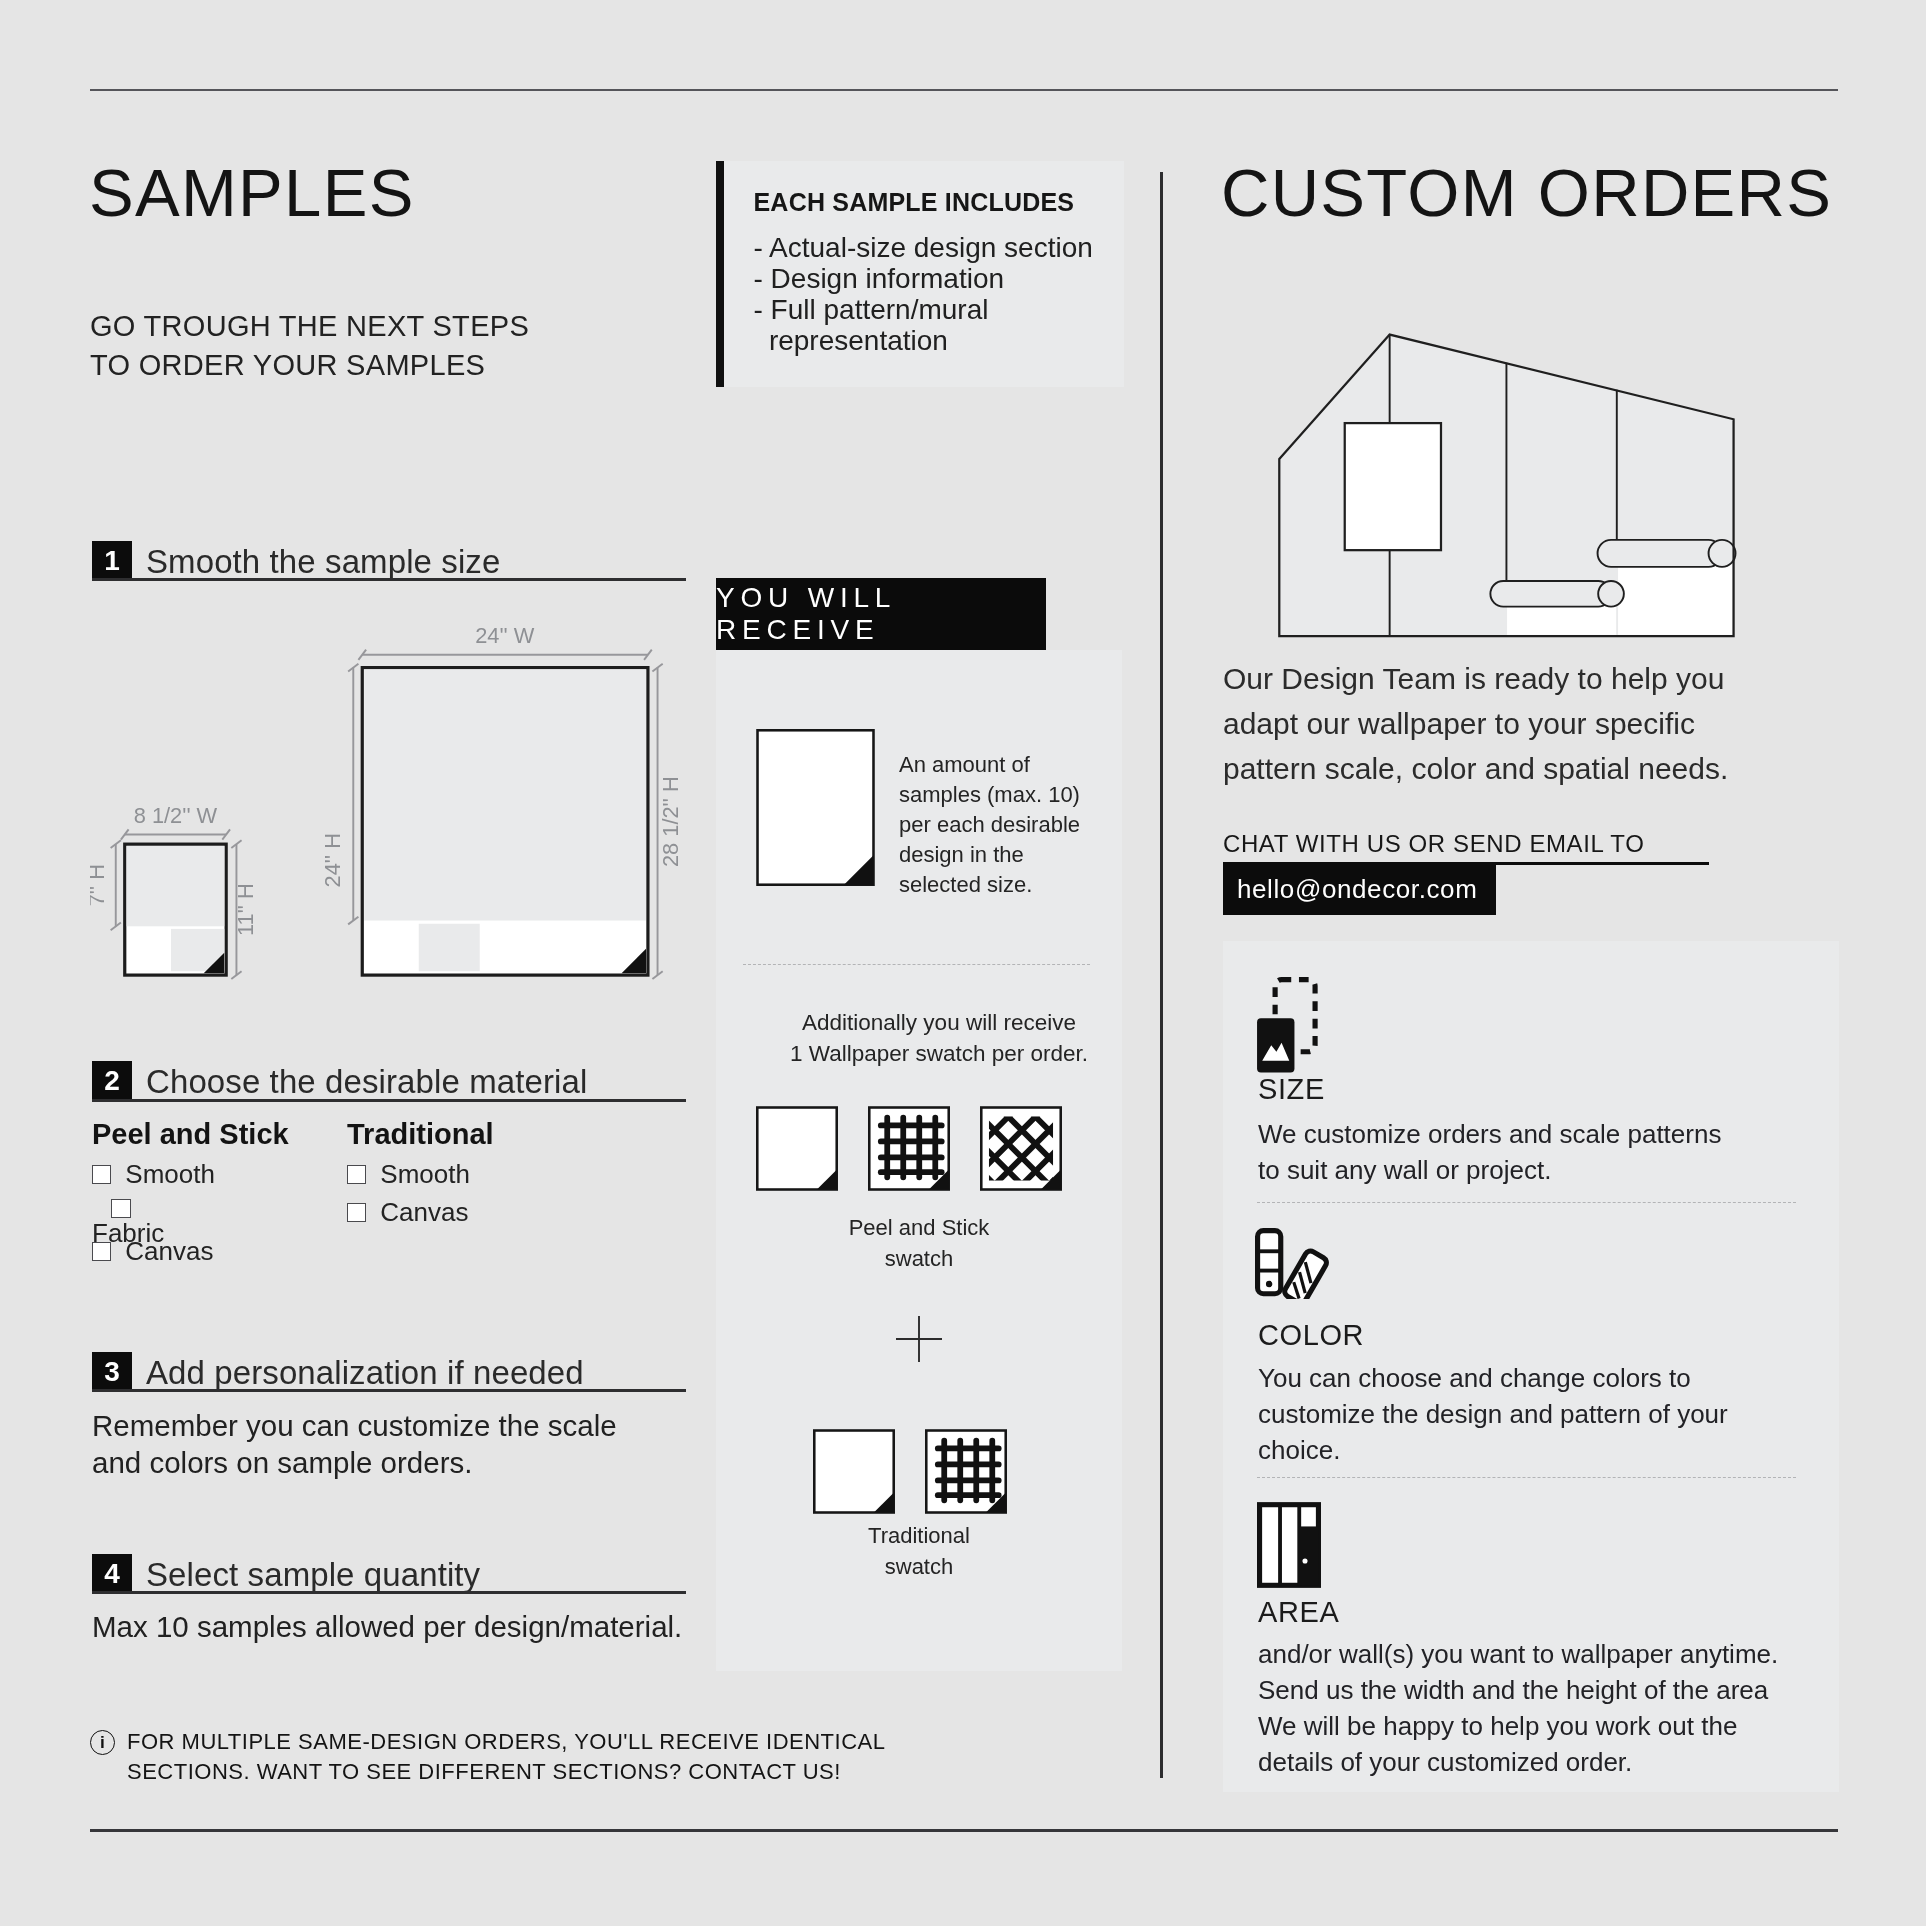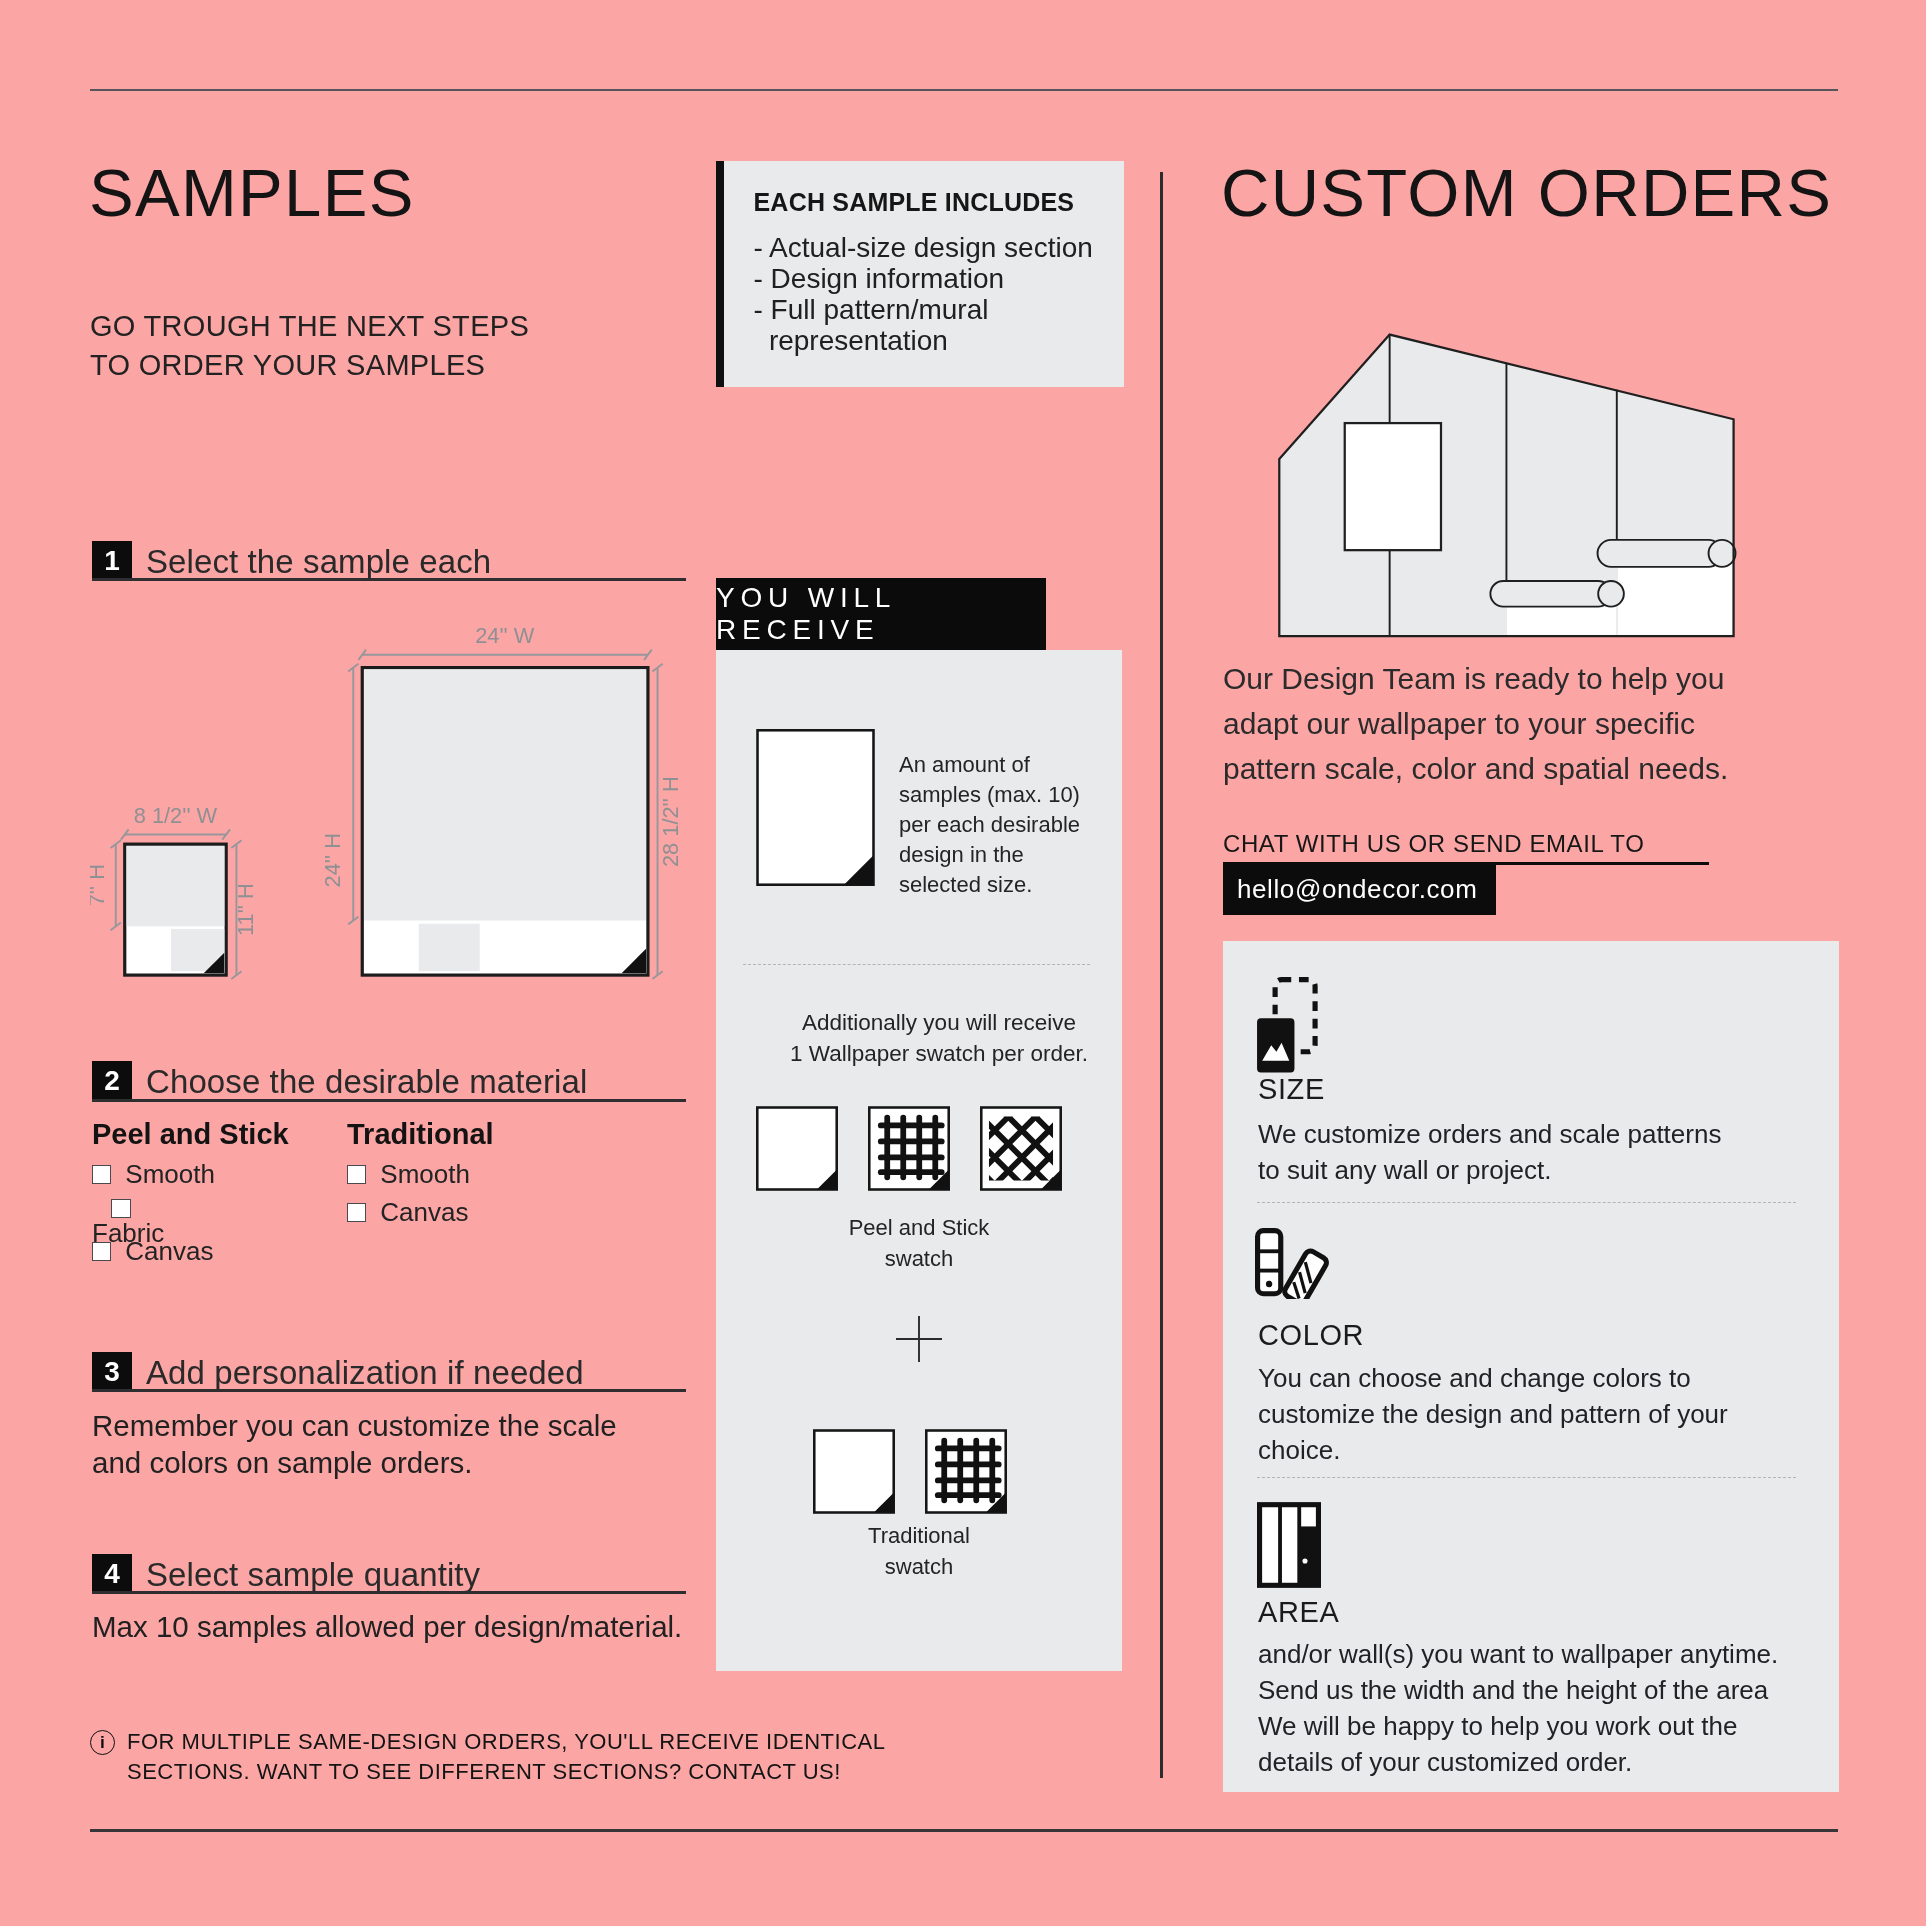--- a/index.html
+++ b/index.html
@@ -1,16 +1,16 @@
 <!DOCTYPE html>
 <html style="font-size:10.3px"><head>
 <meta charset="utf-8">
 <style>
   html,body{margin:0;padding:0;background:#ffffff;}
-  #page{position:relative;width:1926px;height:1926px;background:#fca5a5;
+  #page{position:relative;width:1926px;height:1926px;background:#e5e5e5;
         font-family:"Liberation Sans", sans-serif;color:#1d1d1d;overflow:hidden;}
   .abs{position:absolute;}
   .nowrap{white-space:nowrap;}
 
   
   .rule-top{left:90px;top:89px;width:1748px;height:1.9px;background:#55555a;}
   .rule-bottom{left:90px;top:1829px;width:1748px;height:2.6px;background:#36363a;}
   .v-divider{left:1160px;top:172px;width:2.6px;height:1606px;background:#2c2c2e;}
 
   
@@ -81,21 +81,21 @@
   </div>
 
   <div class="abs include-box">
     <div class="include-heading">EACH SAMPLE INCLUDES</div>
     <div class="include-item">- Actual-size design section</div>
     <div class="include-item">- Design information</div>
     <div class="include-item">- Full pattern/mural representation</div>
   </div>
 
   <div class="abs step-num" style="left:92px;top:541px;">1</div>
-  <div class="abs step-title nowrap" style="left:146px;top:543px;">Select the sample each</div>
+  <div class="abs step-title nowrap" style="left:146px;top:543px;">Smooth the sample size</div>
   <div class="abs step-rule" style="top:578px;"></div>
 
   <svg class="abs" style="left:90px;top:597px;" width="610" height="398" viewBox="0 0 950 620">
 
     <rect x="424" y="110" width="445" height="479" fill="#ffffff" stroke="#1c1c1c" stroke-width="5"></rect>
     <rect x="427" y="113" width="439" height="391" fill="#e9eaeb"></rect>
     <rect x="512" y="509" width="95" height="74" fill="#e9eaeb"></rect>
     <path d="M866,586 L866,548 L828,586 Z" fill="#111111"></path>
 
     <rect x="54" y="385" width="158" height="204" fill="#ffffff" stroke="#1c1c1c" stroke-width="5"></rect>

